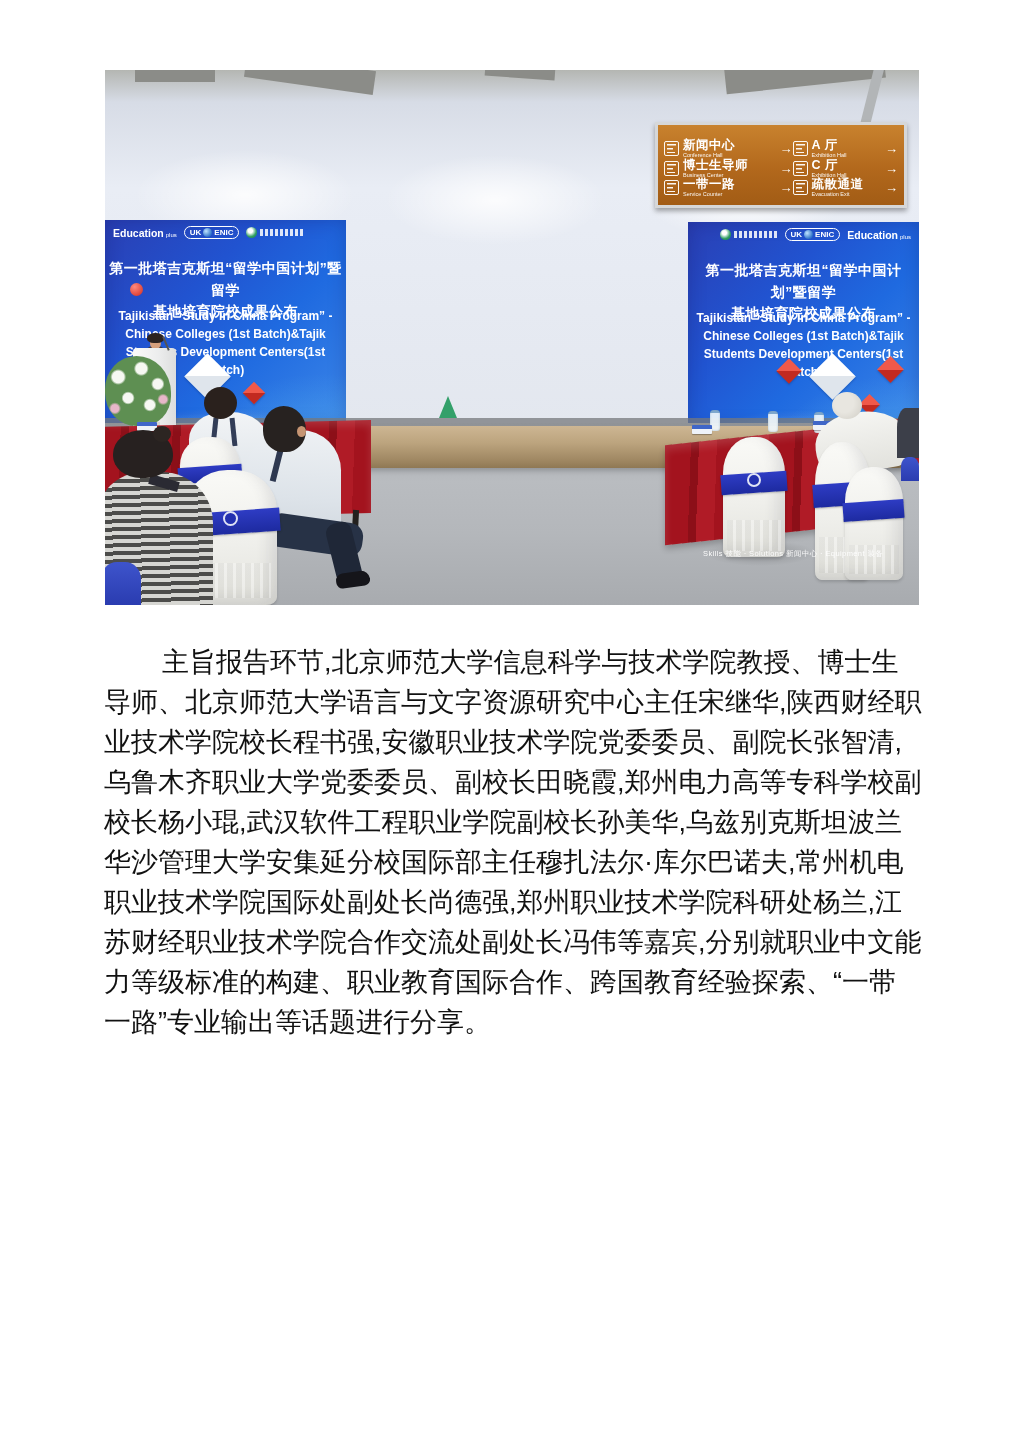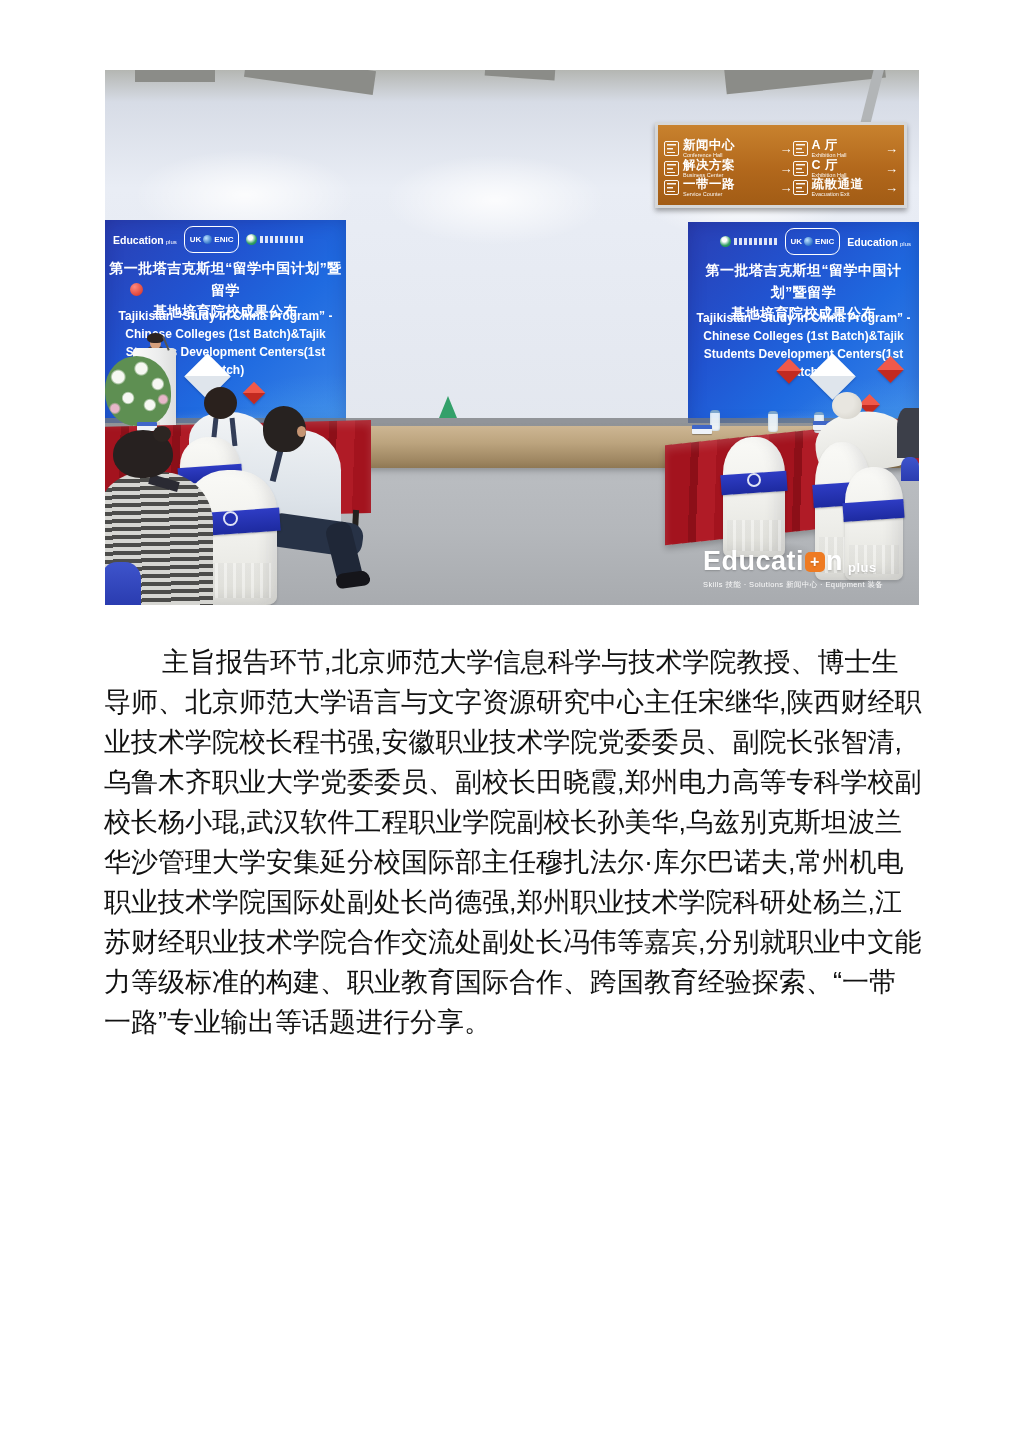--- a/index.html
+++ b/index.html
@@ -32,21 +32,21 @@
       linear-gradient(135deg,#2a3fb4 0%,#2153d0 35%,#1f6ae0 62%,#3c86e8 100%);
       color:#fff;overflow:hidden;box-shadow:inset 0 0 18px rgba(10,20,90,.25);}
   .wave1{left:-12%;right:-12%;bottom:-30px;height:64px;border-radius:50% 50% 0 0;
       background:radial-gradient(60% 100% at 50% 100%,rgba(255,255,255,.38),rgba(255,255,255,0) 75%);}
   .wave2{left:-8%;right:-8%;bottom:-14px;height:36px;border-radius:50% 50% 0 0;
       background:radial-gradient(60% 100% at 50% 100%,rgba(140,235,230,.35),rgba(140,235,230,0) 75%);}
   .logorow{left:8px;top:6px;right:8px;display:flex;align-items:center;gap:7px;}
   .edulogo{font-weight:700;font-size:10.5px;display:flex;align-items:baseline;gap:2px;}
   .edusuf{font-size:6px;font-weight:400;}
   .enic{display:inline-flex;align-items:center;gap:2px;border:1.3px solid #fff;border-radius:9px;
-        padding:8px 5px;font-size:8px;font-weight:700;}
+        padding:1px 5px;font-size:8px;font-weight:700;}
   .globe{width:9px;height:9px;border-radius:50%;display:inline-block;
         background:radial-gradient(circle at 35% 35%,#bfe3ff,#2f72c8 70%);}
   .college{display:inline-flex;align-items:center;gap:3px;}
   .cball{width:11px;height:11px;border-radius:50%;
         background:radial-gradient(circle at 40% 35%,#ffffff 22%,#2f9e62 60%,#1d7a49);}
   .cdash{width:44px;height:7px;opacity:.9;
         background:repeating-linear-gradient(90deg,rgba(255,255,255,.95) 0 3px,rgba(255,255,255,0) 3px 5px);}
   .tzh{left:0;right:0;top:38px;text-align:center;font-size:14px;font-weight:700;line-height:1.55;letter-spacing:.5px;}
   .ten{left:0;right:0;top:87px;padding:0 8px;text-align:center;font-size:12px;font-weight:700;line-height:1.5;}
   .cube{transform:rotate(45deg);box-shadow:1px 1px 2px rgba(0,30,90,.25);}
@@ -146,21 +146,21 @@
       <span class="sicon"></span>
       <span class="stxt">
           <span class="szh">A  厅</span>
           <span class="sen">Exhibition Hall</span>
         </span>
       <span class="sarrow">→</span>
     </div>
     <div class="scell">
       <span class="sicon"></span>
       <span class="stxt">
-          <span class="szh">解决方案</span>
+          <span class="szh">博士生导师</span>
           <span class="sen">Business Center</span>
         </span>
       <span class="sarrow">→</span>
     </div>
     <div class="scell">
       <span class="sicon"></span>
       <span class="stxt">
           <span class="szh">C  厅</span>
           <span class="sen">Exhibition Hall</span>
         </span>
@@ -300,25 +300,19 @@
   <div class="a" style="left:727px;top:322px;width:30px;height:27px;border-radius:50%;background:radial-gradient(circle at 40% 40%,#e8e6e0 40%,#cfccc4);"></div>
   <div class="a" style="left:792px;top:338px;width:22px;height:50px;border-radius:40% 0 0 0;background:#3c3f49;"></div>
   <div class="a bcb" style="left:796px;top:387px;width:18px;height:24px;"></div>
   <div class="a shadow" style="left:600px;top:470px;width:110px;height:26px;"></div>
   <div class="a chair" style="left:618px;top:367px;width:62px;height:120px;"></div>
   <div class="a" style="left:642px;top:403px;width:10px;height:10px;border:2px solid #dfe3f5;border-radius:50%;background:#2230b0;"></div>
   <div class="a chair" style="left:710px;top:372px;width:55px;height:138px;"></div>
   <div class="a chair" style="left:740px;top:397px;width:58px;height:113px;"></div>
 
   <div class="wm a">
-    <div class="wm-brand">
-      <span>Educati</span>
-        <span class="wm-plus">+</span>
-        <span>n</span>
-      <span class="wm-suf">plus</span>
-    </div>
     <div class="wm-tag">Skills 技能  ·  Solutions 新闻中心  ·  Equipment 装备</div>
   </div>
 </div>
 
 <div class="article">
   <p>主旨报告环节,北京师范大学信息科学与技术学院教授、博士生导师、北京师范大学语言与文字资源研究中心主任宋继华,陕西财经职业技术学院校长程书强,安徽职业技术学院党委委员、副院长张智清,乌鲁木齐职业大学党委委员、副校长田晓霞,郑州电力高等专科学校副校长杨小琨,武汉软件工程职业学院副校长孙美华,乌兹别克斯坦波兰华沙管理大学安集延分校国际部主任穆扎法尔·库尔巴诺夫,常州机电职业技术学院国际处副处长尚德强,郑州职业技术学院科研处杨兰,江苏财经职业技术学院合作交流处副处长冯伟等嘉宾,分别就职业中文能力等级标准的构建、职业教育国际合作、跨国教育经验探索、“一带一路”专业输出等话题进行分享。</p>
 </div>
 
 </body></html>

